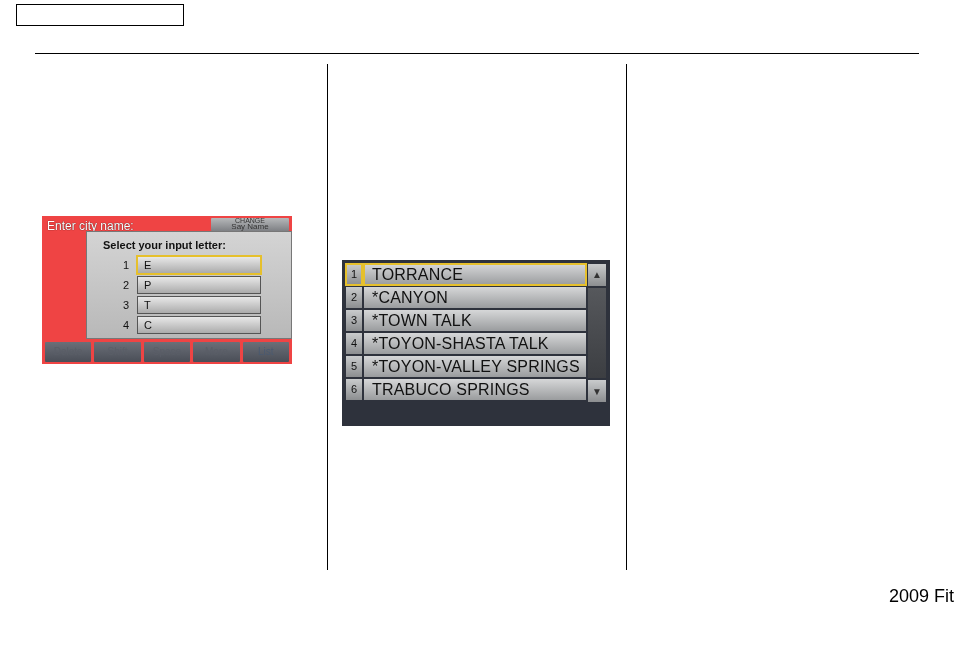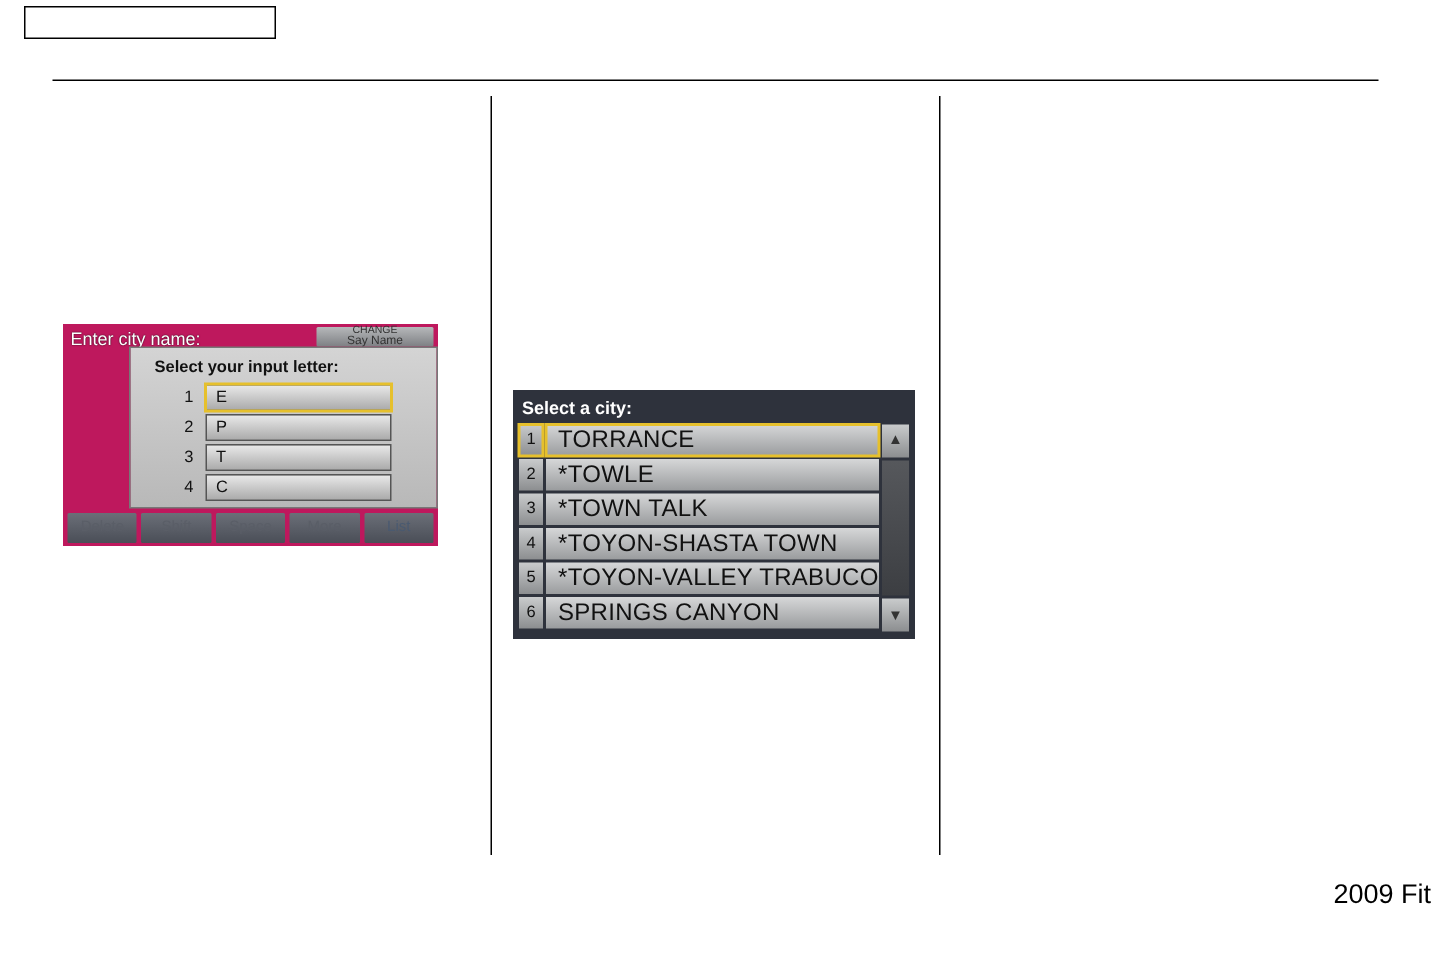--- a/index.html
+++ b/index.html
@@ -52,21 +52,21 @@
     font-size: 18px;
   }
 
   
   .shot1 {
     position: absolute;
     left: 42px;
     top: 216px;
     width: 250px;
     height: 148px;
-    background: #be185d;
+    background: #ef4444;
   }
   .shot1-top-label {
     position: absolute;
     left: 5px;
     top: 3px;
     color: #fff;
     font-size: 12px;
     text-shadow: 0 0 1px #000;
   }
   .shot1-change {
@@ -257,46 +257,45 @@
       </div>
       <div class="shot1-row">
         <div class="num">4</div>
         <div class="cell">C</div>
       </div>
     </div>
   </div>
 </div>
 
 <div class="shot2">
-  <div class="shot2-title">Select a city:</div>
   <div class="shot2-body">
     <div class="shot2-list">
       <div class="shot2-row hl">
         <div class="num">1</div>
         <div class="cell">  TORRANCE</div>
       </div>
       <div class="shot2-row">
         <div class="num">2</div>
-        <div class="cell">*TOWLE</div>
+        <div class="cell">*CANYON</div>
       </div>
       <div class="shot2-row">
         <div class="num">3</div>
         <div class="cell">*TOWN TALK</div>
       </div>
       <div class="shot2-row">
         <div class="num">4</div>
-        <div class="cell">*TOYON-SHASTA TOWN</div>
+        <div class="cell">*TOYON-SHASTA TALK</div>
       </div>
       <div class="shot2-row">
         <div class="num">5</div>
-        <div class="cell">*TOYON-VALLEY TRABUCO</div>
+        <div class="cell">*TOYON-VALLEY SPRINGS</div>
       </div>
       <div class="shot2-row">
         <div class="num">6</div>
-        <div class="cell">  SPRINGS CANYON</div>
+        <div class="cell">  TRABUCO SPRINGS</div>
       </div>
     </div>
     <div class="shot2-scroll">
       <div class="arrow">
         <span>▲</span>
       </div>
       <div class="track"></div>
       <div class="arrow">
         <span>▼</span>
       </div>

